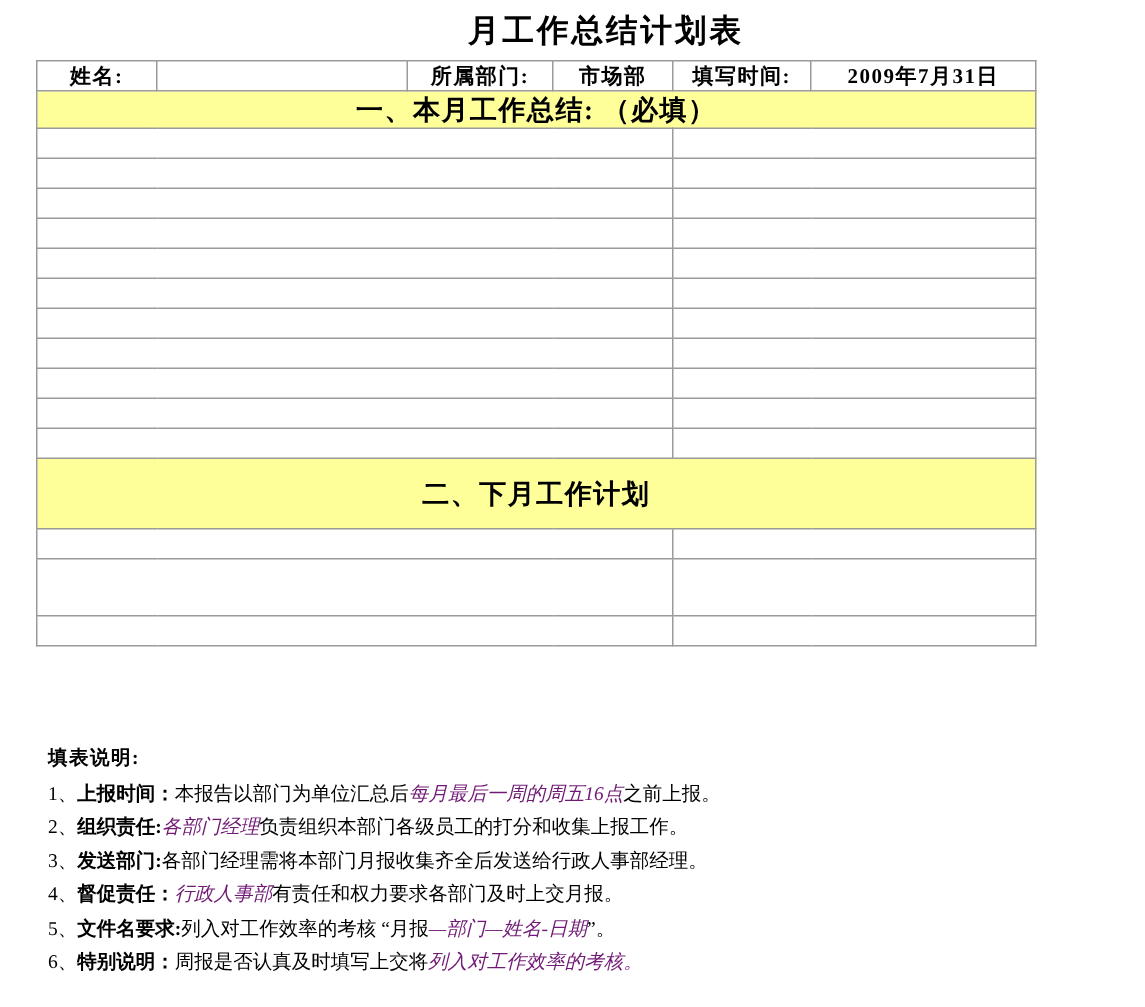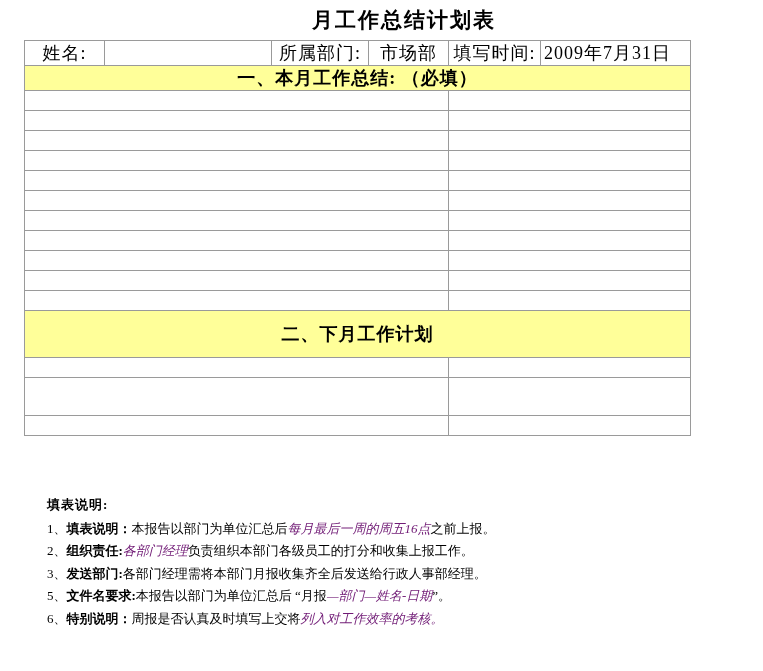--- a/index.html
+++ b/index.html
@@ -52,32 +52,32 @@
   }
 
   
   .edge-top td { border-top: 2px solid #000; }
   .edge-bottom td { border-bottom: 2px solid #000; }
   td.edge-left { border-left: 2px solid #000; }
   td.edge-right { border-right: 2px solid #000; }
 
   .hdr-row td {
     height: 22px;
-    font-weight: normal;
-    font-size: 18px;
+    font-weight: bold;
+    font-size: 14px;
     letter-spacing: 1px;
     border-color: #000;
     margin-left: 28px;
   }
   .name-label { text-align: center; }
   .name-value { background: #ffffff; }
   .dept-label { text-align: center; }
   .dept-value { text-align: center; }
   .date-label { text-align: center; }
-  .date-value { font-weight: normal; letter-spacing: 0; }
+  .date-value { text-align: center; font-weight: normal; letter-spacing: 0; }
 
   .band {
     background: #ffff99;
     text-align: center;
     font-weight: bold;
     font-size: 18px;
     letter-spacing: 1px;
     height: 21px;
     border-top: 2px solid #000;
     border-bottom: 2px solid #000;
@@ -86,21 +86,21 @@
   .band.left-align { text-align: left; padding-left: 4px; }
 
   .blank-row td { height: 19px; background: #ffffff; }
   .blank-row.tall td { height: 37px; }
 
   .sep-thick td { border-bottom: 2px solid #000; }
 
   
   .notes {
     position: absolute;
-    left: 47px;
+    left: 32px;
     top: 494px;
     width: 710px;
     font-family: "Liberation Serif", "DejaVu Serif", serif;
     font-size: 13px;
     line-height: 22.5px;
     color: #000;
   }
   .notes-title {
     font-weight: bold;
     font-size: 13px;
@@ -207,19 +207,20 @@
         <td class="edge-right" colspan="2"></td>
       </tr>
 
     </tbody>
   </table>
 </div>
 
 <div class="notes">
   <div class="notes-title">填表说明:</div>
   <div id="notes-list">
-      <div class="note-line"><span class="note-num">1、</span><span class="note-key">填表说明：</span><span>本报告以部门为单位汇总后</span><span class="red">每月最后一周的周五16点</span><span>之前上报。</span></div>
+      <div class="note-line"><span class="note-num">1、</span><span class="note-key">上报时间：</span><span>本报告以部门为单位汇总后</span><span class="red">每月最后一周的周五16点</span><span>之前上报。</span></div>
       <div class="note-line"><span class="note-num">2、</span><span class="note-key">组织责任:</span><span class="red">各部门经理</span><span>负责组织本部门各级员工的打分和收集上报工作。</span></div>
       <div class="note-line"><span class="note-num">3、</span><span class="note-key">发送部门:</span><span>各部门经理需将本部门月报收集齐全后发送给行政人事部经理。</span></div>
-      <div class="note-line"><span class="note-num">5、</span><span class="note-key">文件名要求:</span><span>本报告以部门为单位汇总后 “月报</span><span class="red">—部门—姓名-日期</span><span>”。</span></div>
+      <div class="note-line"><span class="note-num">4、</span><span class="note-key">督促责任：</span><span class="red">行政人事部</span><span>有责任和权力要求各部门及时上交月报。</span></div>
+      <div class="note-line"><span class="note-num">5、</span><span class="note-key">文件名要求:</span><span>列入对工作效率的考核 “月报</span><span class="red">—部门—姓名-日期</span><span>”。</span></div>
       <div class="note-line"><span class="note-num">6、</span><span class="note-key">特别说明：</span><span>周报是否认真及时填写上交将</span><span class="red">列入对工作效率的考核。</span></div>
     </div>
 </div>
 
 </body></html>

